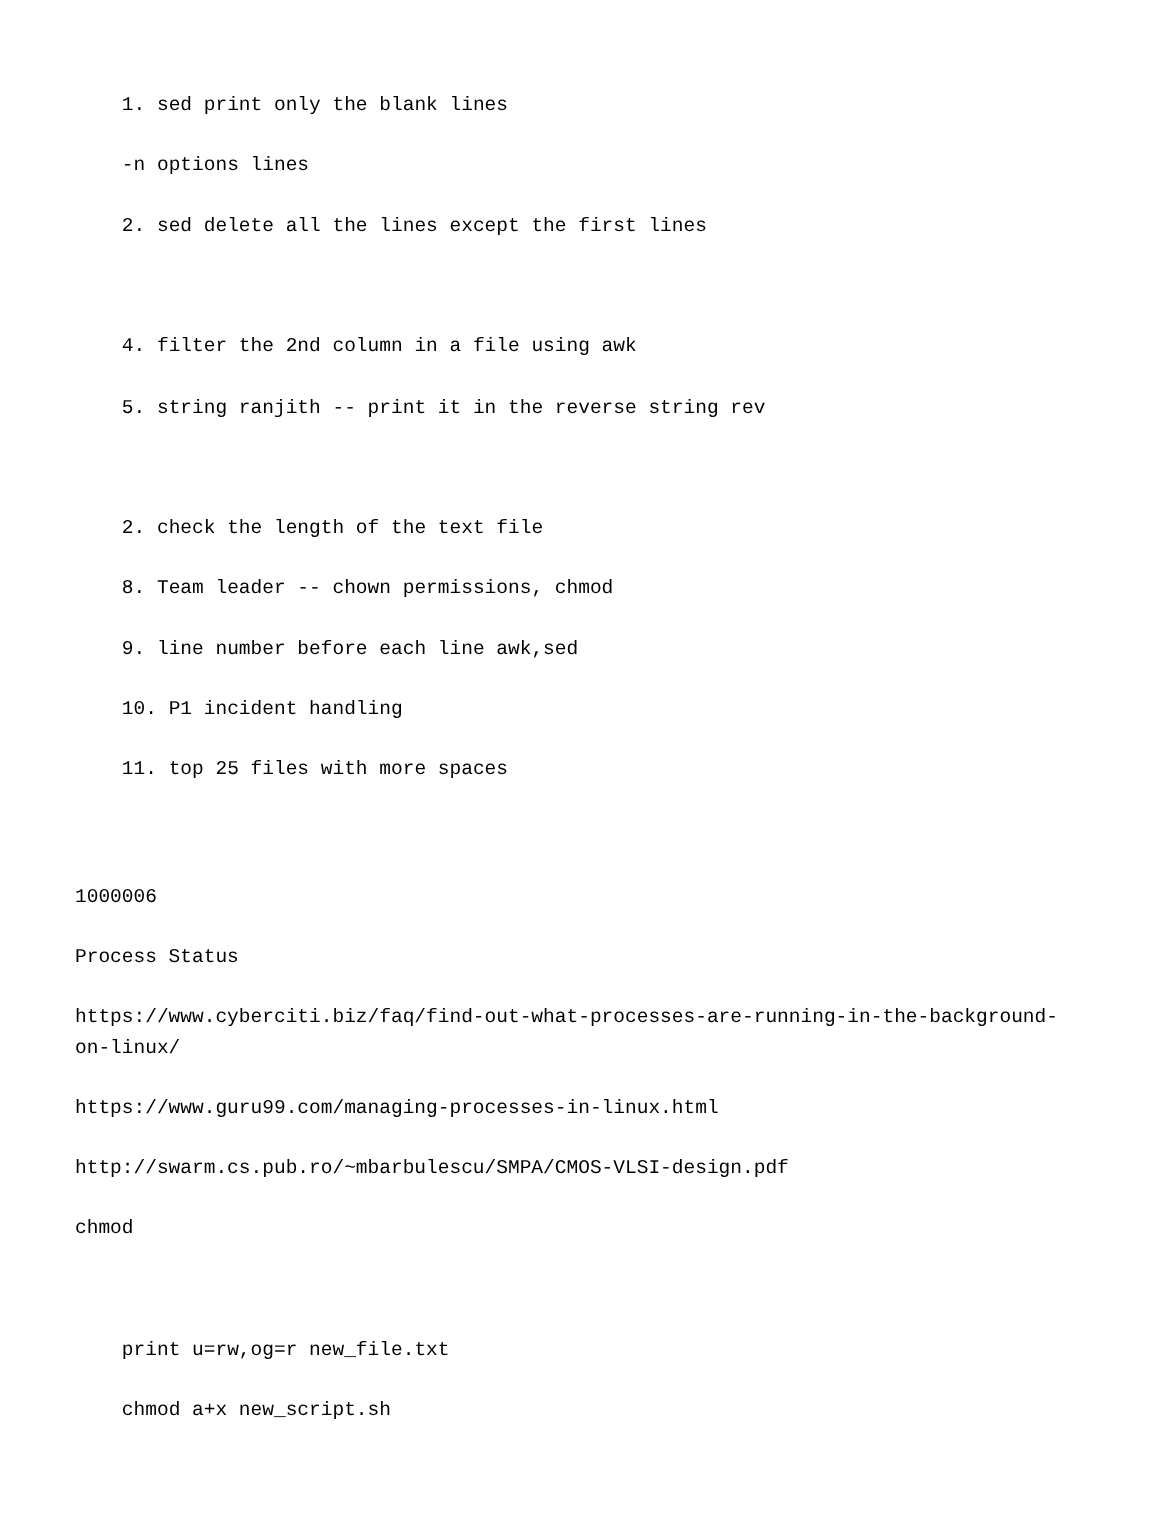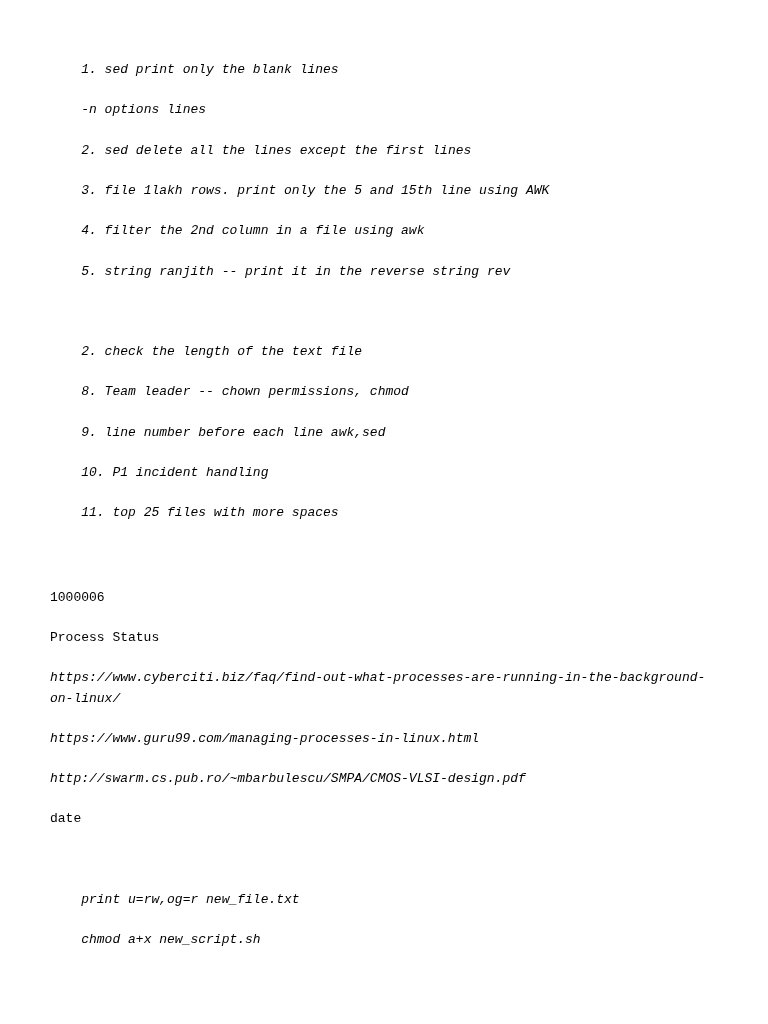--- a/index.html
+++ b/index.html
@@ -11,36 +11,35 @@
       background-color: #ffffff;
       font-family: 'Courier New', Courier, monospace;
       font-size: 13px;
       color: #000000;
       padding: 40px 50px;
       line-height: 1.55;
     }
     .content-block {
       white-space: pre-wrap;
       word-break: break-word;
-      font-style: italic;
     }
     .section {
       margin-bottom: 4px;
     }
   </style>
 </head>
 <body>
 
 <div>
 
   <div class="content-block section">
     <span>1. sed print only the blank lines</span><br>
     <span>-n options lines</span><br>
     <span>2. sed delete all the lines except the first lines</span><br>
-    <span>3. file 1lakh rows. print only the 5 and 15th line using AWK</span><br>
+    <br>
     <span>4. filter the 2nd column in a file using awk</span><br>
     <span>5. string ranjith -- print it in the reverse string rev</span><br>
     <br>
     <span>2. check the length of the text file</span><br>
     <span>8. Team leader -- chown permissions, chmod</span><br>
     <span>9. line number before each line awk,sed</span><br>
     <span>10. P1 incident handling</span><br>
     <span>11. top 25 files with more spaces</span><br>
   </div>
 
@@ -53,21 +52,21 @@
   <br>
   <div class="content-block">https://www.cyberciti.biz/faq/find-out-what-processes-are-running-in-the-background-on-linux/</div>
 
   <br>
   <div class="content-block">https://www.guru99.com/managing-processes-in-linux.html</div>
 
   <br>
   <div class="content-block">http://swarm.cs.pub.ro/~mbarbulescu/SMPA/CMOS-VLSI-design.pdf</div>
 
   <br>
-  <div>date</div>
+  <div>chmod</div>
 
   <br>
 
   <br>
   <div class="content-block">
     <span>print u=rw,og=r new_file.txt</span><br>
     <span>chmod a+x new_script.sh</span><br>
     <br>
     <br>
     <br>

